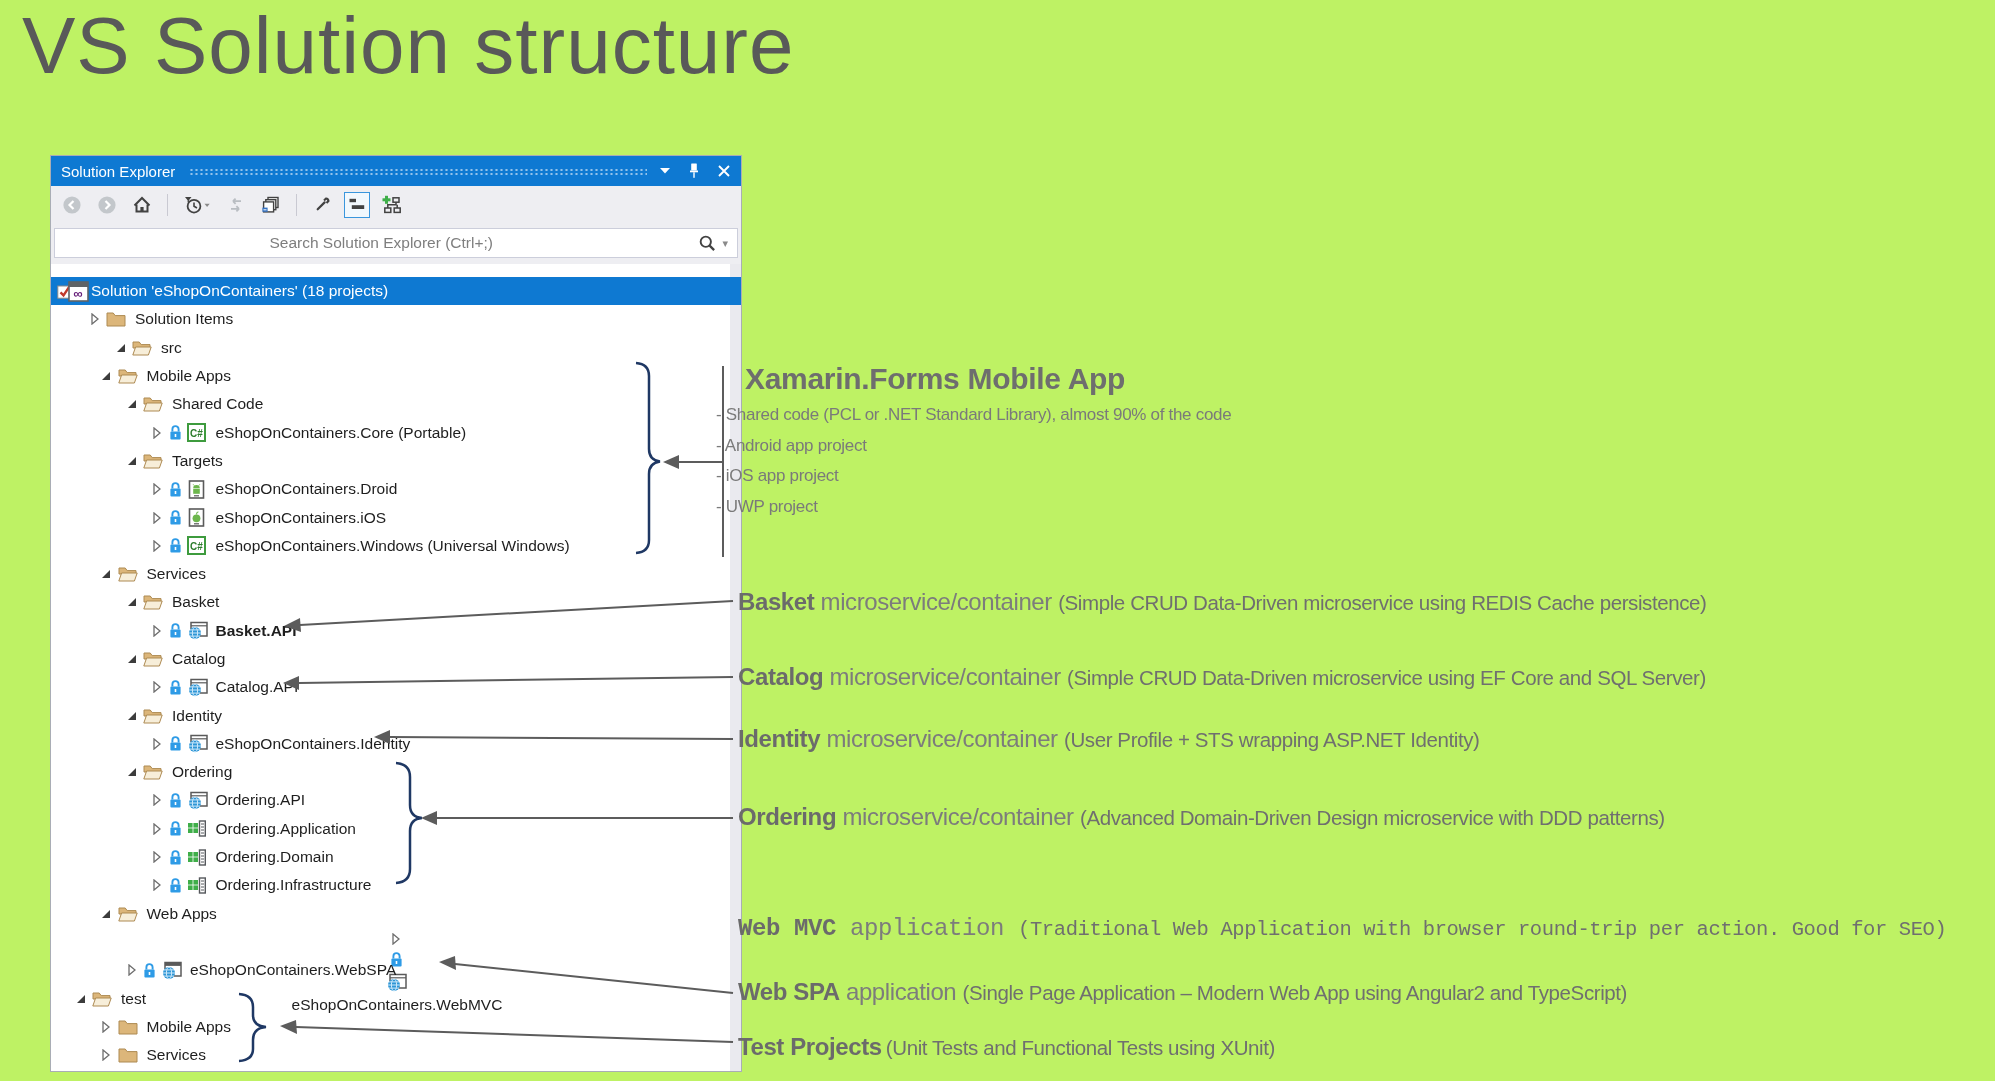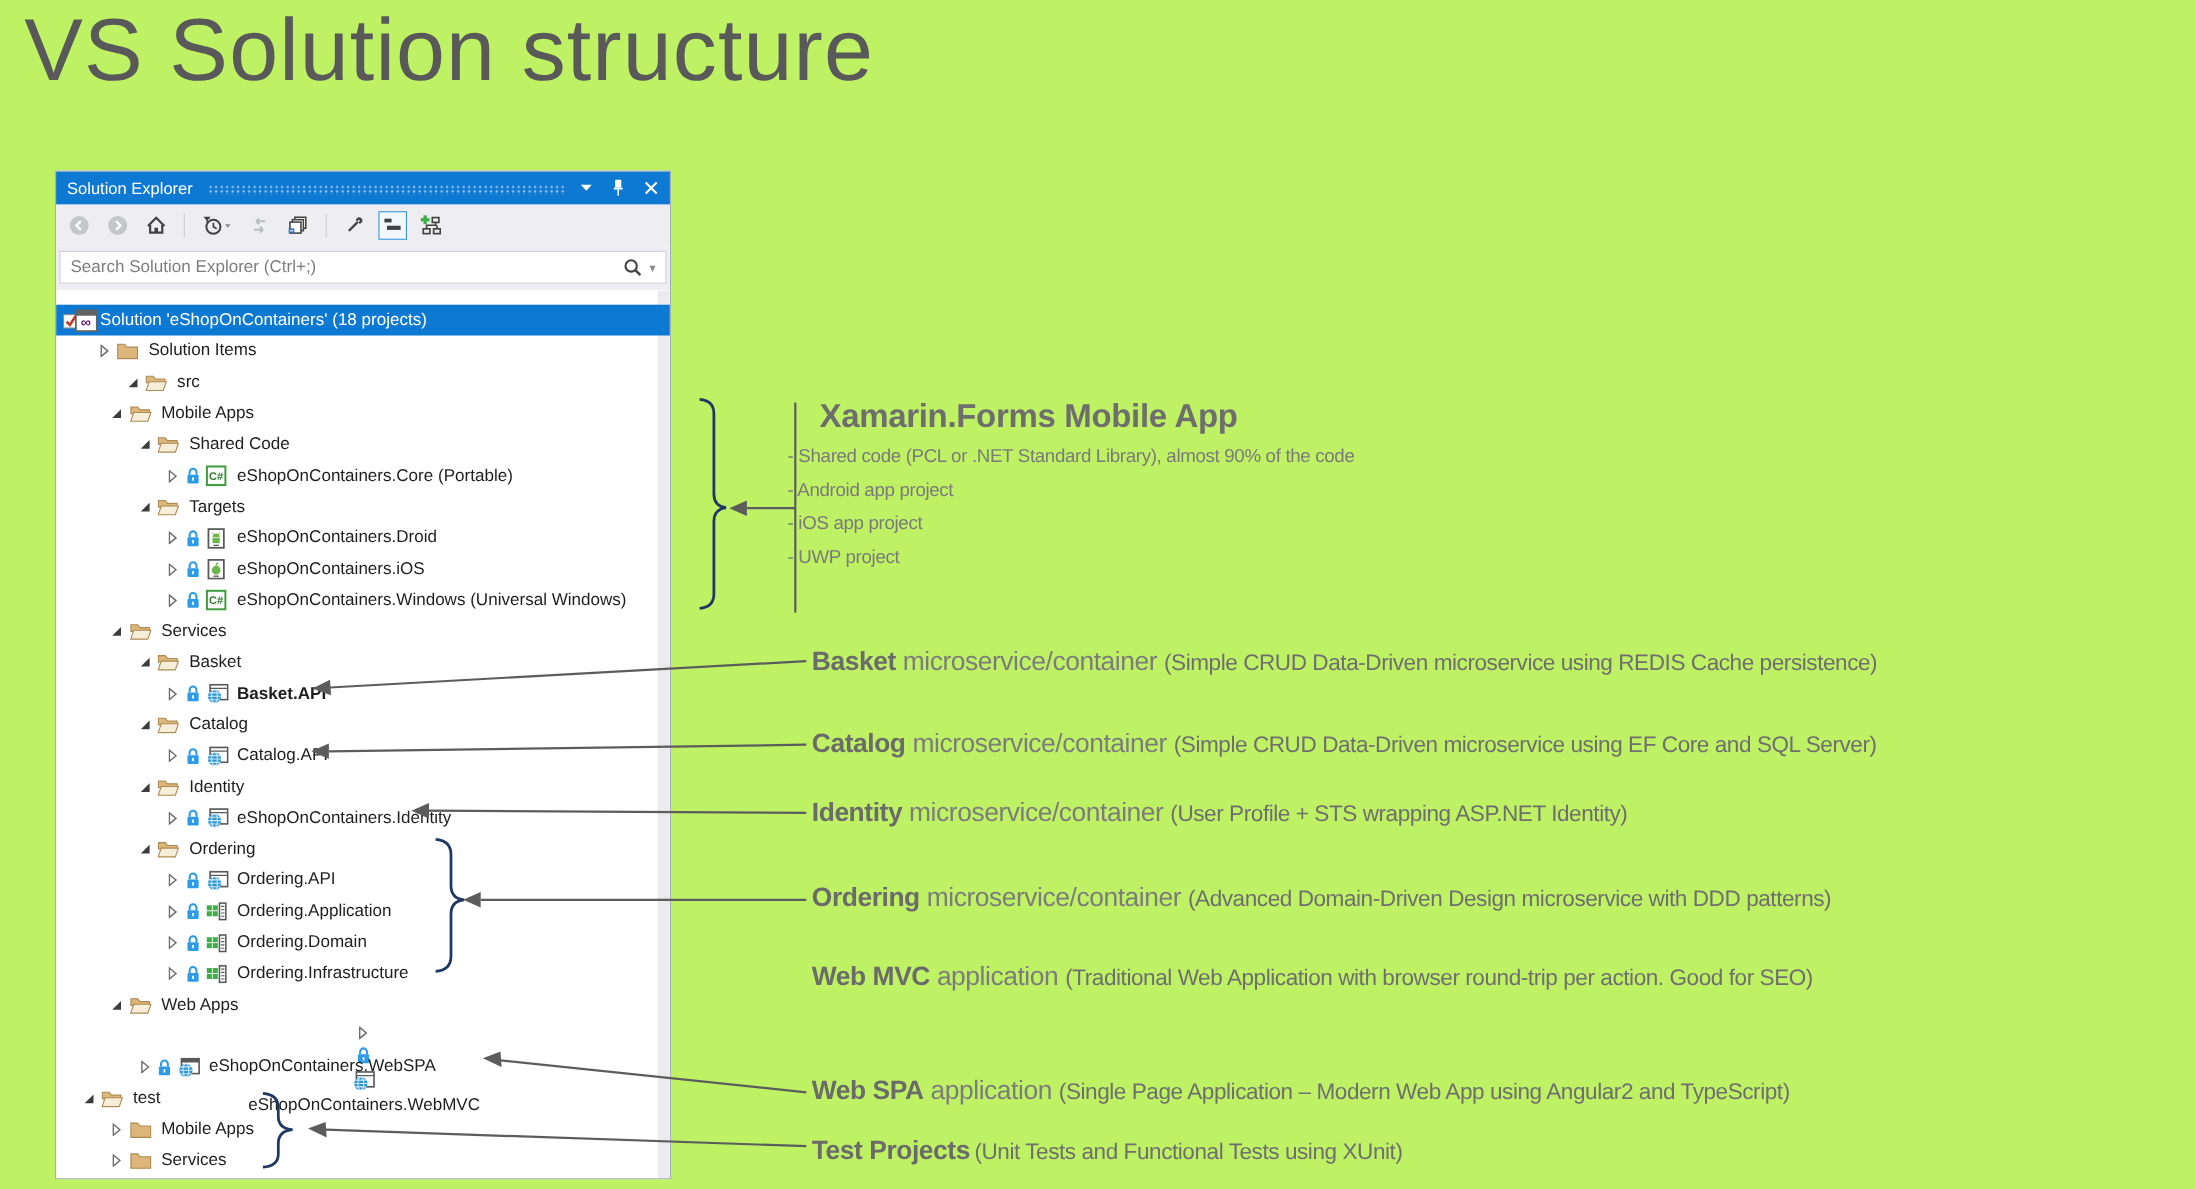--- a/index.html
+++ b/index.html
@@ -2,41 +2,41 @@
 <html><head>
 <meta charset="utf-8">
 <style>
   html,body{margin:0;padding:0;background:#000;}
   .canvas{position:relative;width:1995px;height:1081px;background:#bef264;overflow:hidden;
           font-family:"Liberation Sans",sans-serif;}
   
   .page-title{position:absolute;left:22px;top:0px;font-size:80px;font-weight:300;
               color:#595959;letter-spacing:1px;}
   
-  .panel{position:absolute;left:50px;top:155px;width:560px;height:917px;background:#fff;
+  .panel{position:absolute;left:50px;top:155px;width:692px;height:917px;background:#fff;
          border:1px solid #a9adb5;box-sizing:border-box;display:flex;flex-direction:column;}
   .titlebar{flex:0 0 30px;background:#0e79d2;display:flex;align-items:center;
             padding:0 10px;color:#fff;font-size:15px;}
   .tb-title{white-space:nowrap;}
   .dots{flex:1;height:9px;margin:2px 12px 0 14px;
         background-image:radial-gradient(rgba(255,255,255,.55) 1px, transparent 1.4px);
         background-size:5px 4px;}
   .tb-icons{display:flex;align-items:center;gap:17px;}
   .tb-btn{display:flex;align-items:center;justify-content:center;cursor:default;}
   
   .toolbar{flex:0 0 38px;background:#eeeef2;display:flex;align-items:center;
            padding:0 8px;gap:9px;}
   .tbtn{width:26px;height:26px;display:flex;align-items:center;justify-content:center;box-sizing:border-box;}
   .tbtn.sel{border:1px solid #3a96dd;background:#f2f8fd;}
   .tsep{width:1px;height:22px;background:#c9c9d2;margin:0 3px;}
   
   .search-row{flex:0 0 36px;background:#eeeef2;display:flex;align-items:center;padding:1px 3px 3px 3px;}
   .searchbox{flex:1;height:30px;border:1px solid #cccedb;background:#fff;display:flex;
              align-items:center;padding:0 9px;box-sizing:border-box;}
-  .search-ph{flex:1;color:#7e7e7e;font-size:15.5px;white-space:nowrap;}
+  .search-ph{flex:1;color:#7e7e7e;font-size:15.5px;white-space:nowrap;text-align:center;}
   .search-caret{color:#8a8a8a;font-size:11px;margin-left:5px;}
   
   .tree{flex:1;position:relative;background:#fff;padding-top:13px;overflow:hidden;}
   .tree .scrolltrack{position:absolute;right:0;top:0;bottom:0;width:11px;background:#eaeaef;}
   .trow{height:28.3px;display:flex;align-items:center;font-size:15.5px;color:#1e1e1e;
         box-sizing:border-box;white-space:nowrap;position:relative;}
   .trow.sel{background:#0e79d2;color:#fff;}
   .exp{flex:0 0 23px;display:flex;align-items:center;justify-content:center;}
   .lockw{flex:0 0 18px;display:flex;align-items:center;}
   .ticon{flex:0 0 27px;display:flex;align-items:center;}
@@ -737,18 +737,18 @@
       <div>- Shared code (PCL or .NET Standard Library), almost 90% of the code</div>
       <div>- Android app project</div>
       <div>- iOS app project</div>
       <div>- UWP project</div>
     </div>
   <div>
       <div class="ann-line" style="top: 588px;"><span class="ann-bold">Basket</span><span class="ann-mid"> microservice/container </span><span class="ann-paren">(Simple CRUD Data-Driven microservice using REDIS Cache persistence)</span></div>
       <div class="ann-line" style="top: 663px;"><span class="ann-bold">Catalog</span><span class="ann-mid"> microservice/container </span><span class="ann-paren">(Simple CRUD Data-Driven microservice using EF Core and SQL Server)</span></div>
       <div class="ann-line" style="top: 725px;"><span class="ann-bold">Identity</span><span class="ann-mid"> microservice/container </span><span class="ann-paren">(User Profile + STS wrapping ASP.NET Identity)</span></div>
       <div class="ann-line" style="top: 803px;"><span class="ann-bold">Ordering</span><span class="ann-mid"> microservice/container </span><span class="ann-paren">(Advanced Domain-Driven Design microservice with DDD patterns)</span></div>
-      <div class="ann-line" style="top: 874px;"><span class="ann-bold">Web MVC</span><span class="ann-mid"> application </span><span class="ann-paren">(Traditional Web Application with browser round-trip per action. Good for SEO)</span></div>
+      <div class="ann-line" style="top: 915px; font-family: Liberation Mono, monospace;"><span class="ann-bold">Web MVC</span><span class="ann-mid"> application </span><span class="ann-paren">(Traditional Web Application with browser round-trip per action. Good for SEO)</span></div>
       <div class="ann-line" style="top: 978px;"><span class="ann-bold">Web SPA</span><span class="ann-mid"> application </span><span class="ann-paren">(Single Page Application – Modern Web App using Angular2 and TypeScript)</span></div>
       <div class="ann-line" style="top: 1033px;"><span class="ann-bold">Test Projects</span> <span class="ann-paren">(Unit Tests and Functional Tests using XUnit)</span></div>
     </div>
 
 </div>
 
 </body></html>

